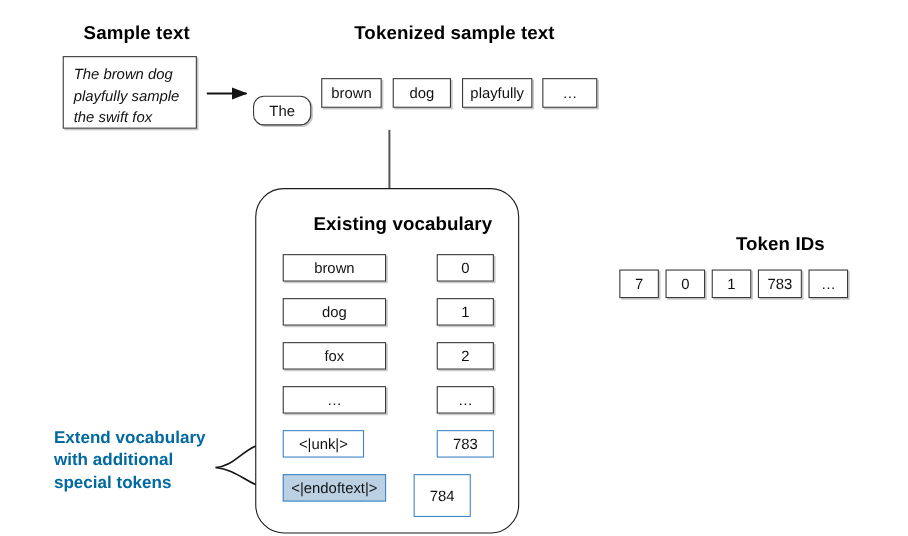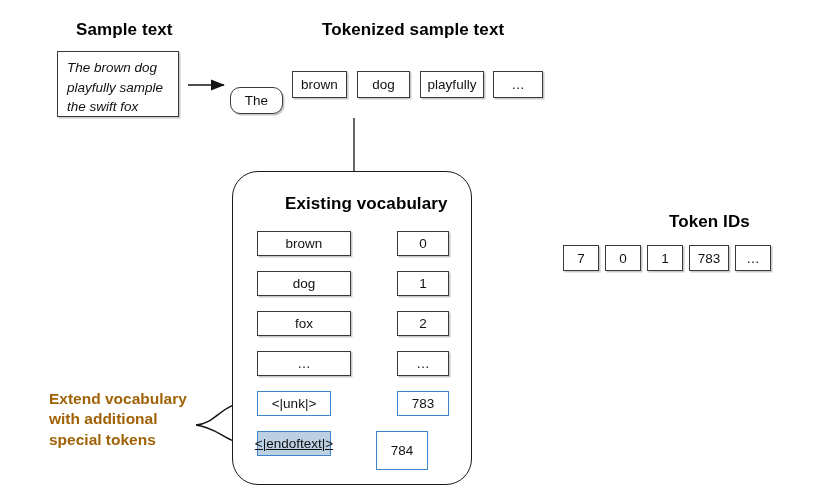--- a/index.html
+++ b/index.html
@@ -68,21 +68,21 @@
     border: 1.6px solid #1a1a1a;
     border-radius: 26px;
     background: #ffffff;
   }
 
   
   .callout {
     font-weight: bold;
     font-size: 15.5px;
     line-height: 1.32;
-    color: #a16207;
+    color: #0369a1;
     white-space: nowrap;
   }
 
   svg.overlay {
     position: absolute;
     left: 0;
     top: 0;
     width: 825px;
     height: 487px;
     pointer-events: none;
@@ -154,21 +154,21 @@
 
     <div class="abs box shadowed" style="left:257px; top:311px; width:94px; height:25px;">fox</div>
     <div class="abs box shadowed" style="left:397px; top:311px; width:52px; height:25px;">2</div>
 
     <div class="abs box shadowed" style="left:257px; top:351px; width:94px; height:25px;">…</div>
     <div class="abs box shadowed" style="left:397px; top:351px; width:52px; height:25px;">…</div>
 
     <div class="abs box blue" style="left:257px; top:391px; width:74px; height:25px;">&lt;|unk|&gt;</div>
     <div class="abs box blue" style="left:397px; top:391px; width:52px; height:25px;">783</div>
 
-    <div class="abs box blue selected" style="left:257px; top:431px; width:74px; height:25px;text-decoration:underline;">&lt;|endoftext|&gt;</div>
+    <div class="abs box blue selected" style="left:257px; top:431px; width:94px; height:25px;">&lt;|endoftext|&gt;</div>
     <div class="abs box blue" style="left:376px; top:431px; width:52px; height:39px;">784</div>
 
     <div class="abs heading" style="left:628px; top:212px;margin-left:41px;">Token IDs</div>
 
     <div class="abs box shadowed" style="left:563px; top:245px; width:36px; height:26px;">7</div>
     <div class="abs box shadowed" style="left:605px; top:245px; width:36px; height:26px;">0</div>
     <div class="abs box shadowed" style="left:647px; top:245px; width:36px; height:26px;">1</div>
     <div class="abs box shadowed" style="left:689px; top:245px; width:40px; height:26px;">783</div>
     <div class="abs box shadowed" style="left:735px; top:245px; width:36px; height:26px;">…</div>
 

